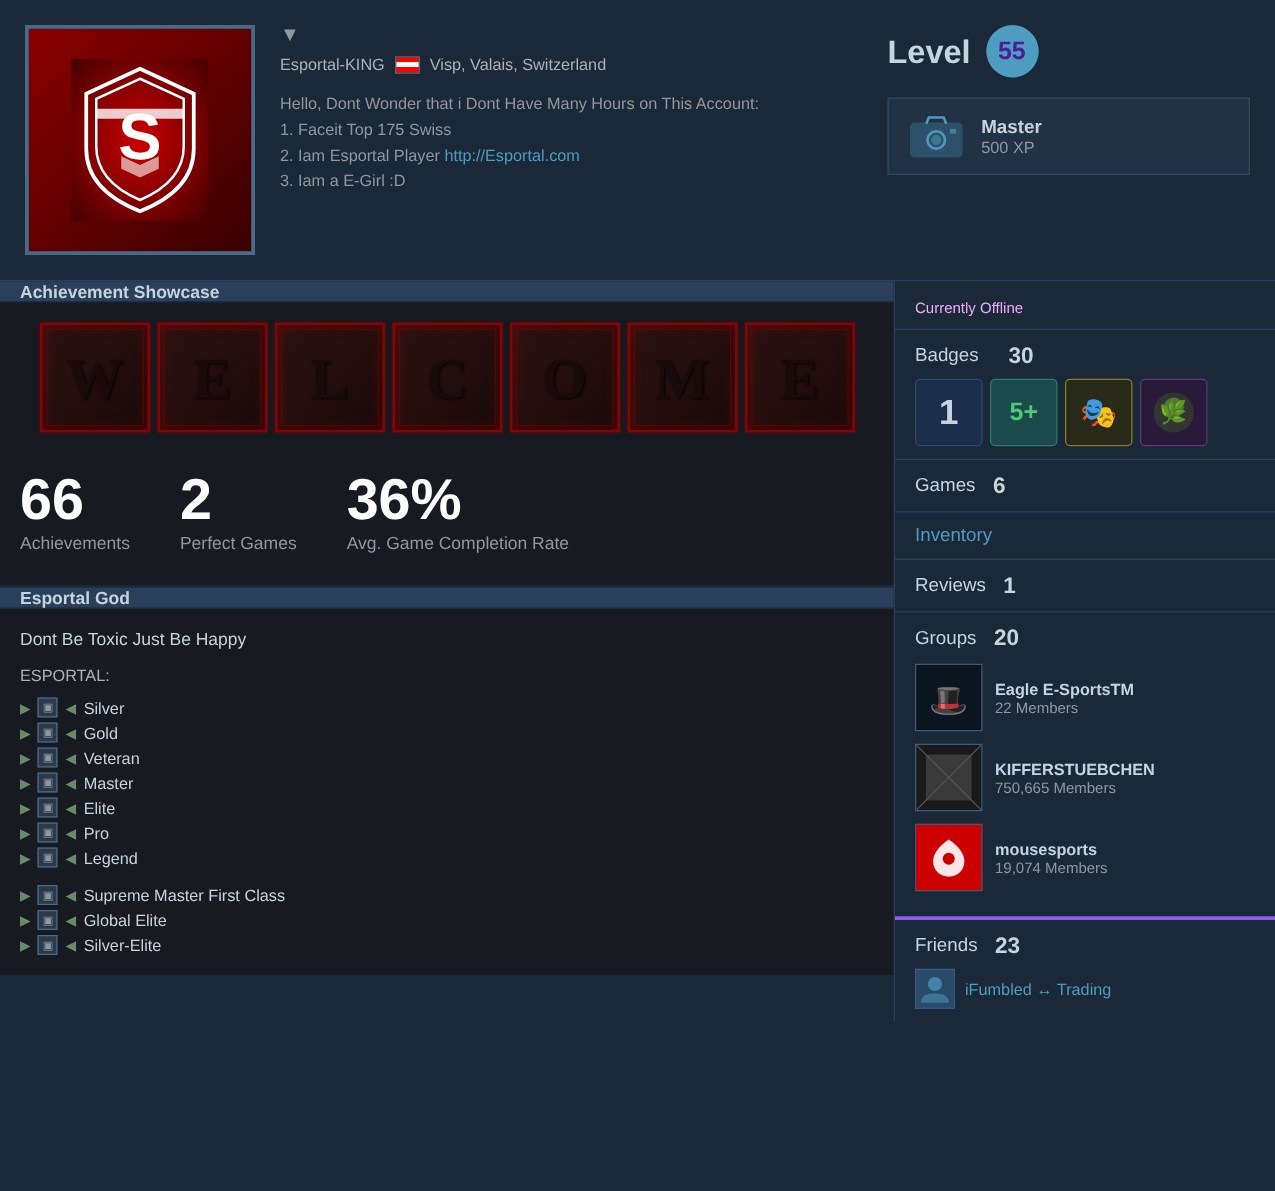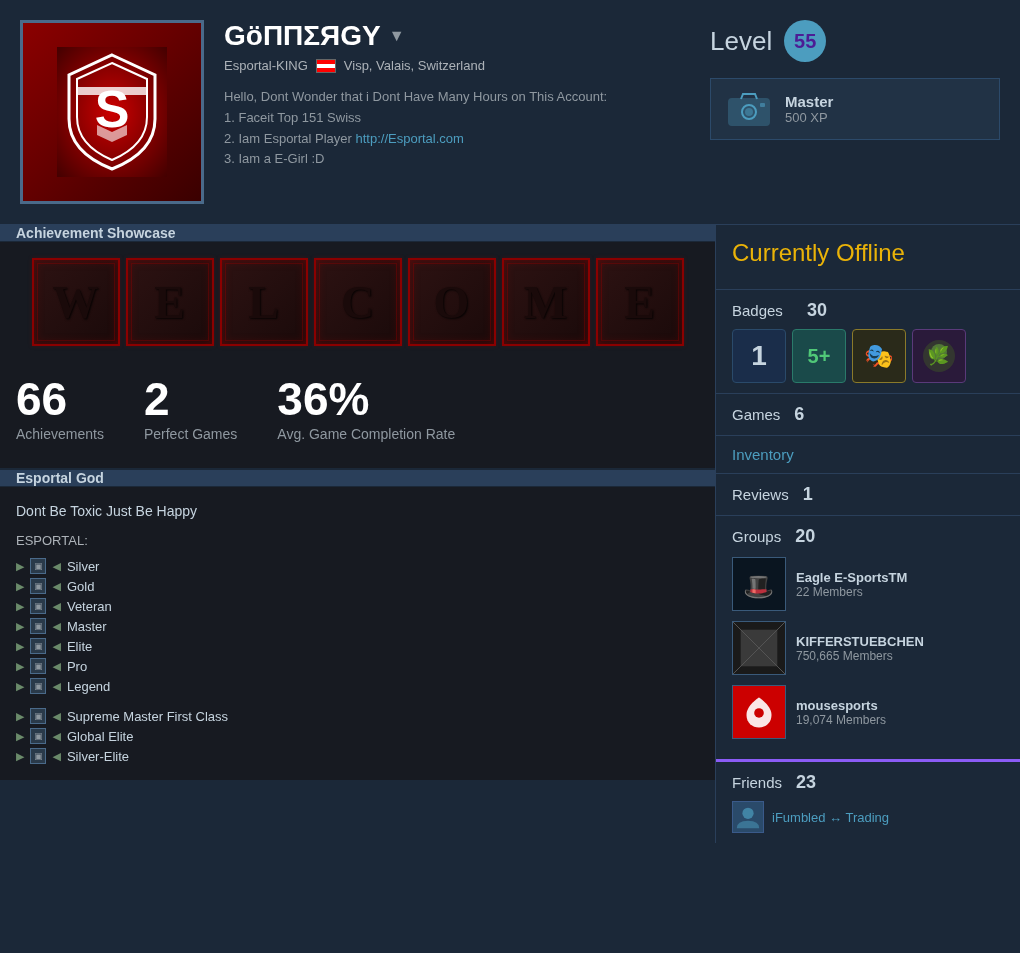--- a/index.html
+++ b/index.html
@@ -85,21 +85,21 @@
     }
     .level-row {
       display: flex;
       align-items: center;
       gap: 12px;
       margin-bottom: 16px;
     }
     .level-label {
       font-size: 26px;
       color: #c6d4df;
-      font-weight: 400;
+      font-weight: 700;
     }
     .level-number {
       background: #4c9dbf;
       color: #4c1d95;
       border-radius: 50%;
       width: 42px;
       height: 42px;
       display: flex;
       align-items: center;
       justify-content: center;
@@ -258,23 +258,23 @@
     
     .right-col {
       width: 305px;
       flex-shrink: 0;
       background: #1b2838;
       border-left: 1px solid #2a3f5a;
       padding: 0;
     }
 
     .status-section {
-      padding: 14px 16px 22px;
-      font-size: 24px;
-      color: #eab308;
+      padding: 14px 16px 10px;
+      font-size: 12px;
+      color: #f0abfc;
       border-bottom: 1px solid #2a3f5a;
     }
 
     .right-stat-row {
       display: flex;
       align-items: center;
       padding: 10px 16px;
       border-bottom: 1px solid #2a3f5a;
       gap: 8px;
     }
@@ -445,31 +445,30 @@
       <text x="55" y="80" text-anchor="middle" fill="white" font-size="52" font-weight="bold" font-family="Arial">S</text>
 
       <rect x="20" y="40" width="70" height="8" fill="white" opacity="0.8"></rect>
 
       <path d="M40 88 L55 95 L70 88 L70 78 L55 85 L40 78 Z" fill="white" opacity="0.6"></path>
     </svg>
   </div>
 
   <div class="profile-info">
     <div class="profile-name">
-      <span>GöПΠΣЯGY</span>
       <span class="dropdown-arrow">▼</span>
     </div>
     <div class="profile-rank-location">
       <span>Esportal-KING</span>
       <span class="flag-icon"></span>
       <span>Visp, Valais, Switzerland</span>
     </div>
     <div class="profile-bio">
       <div>Hello, Dont Wonder that i Dont Have Many Hours on This Account:</div>
-      <div>1. Faceit Top 151 Swiss</div>
+      <div>1. Faceit Top 175 Swiss</div>
       <div>2. Iam Esportal Player <a href="#">http://Esportal.com</a></div>
       <div>3. Iam a E-Girl :D</div>
     </div>
   </div>
 
   <div class="level-badge-area">
     <div class="level-row">
       <span class="level-label">Level</span>
       <span class="level-number">55</span>
     </div>

